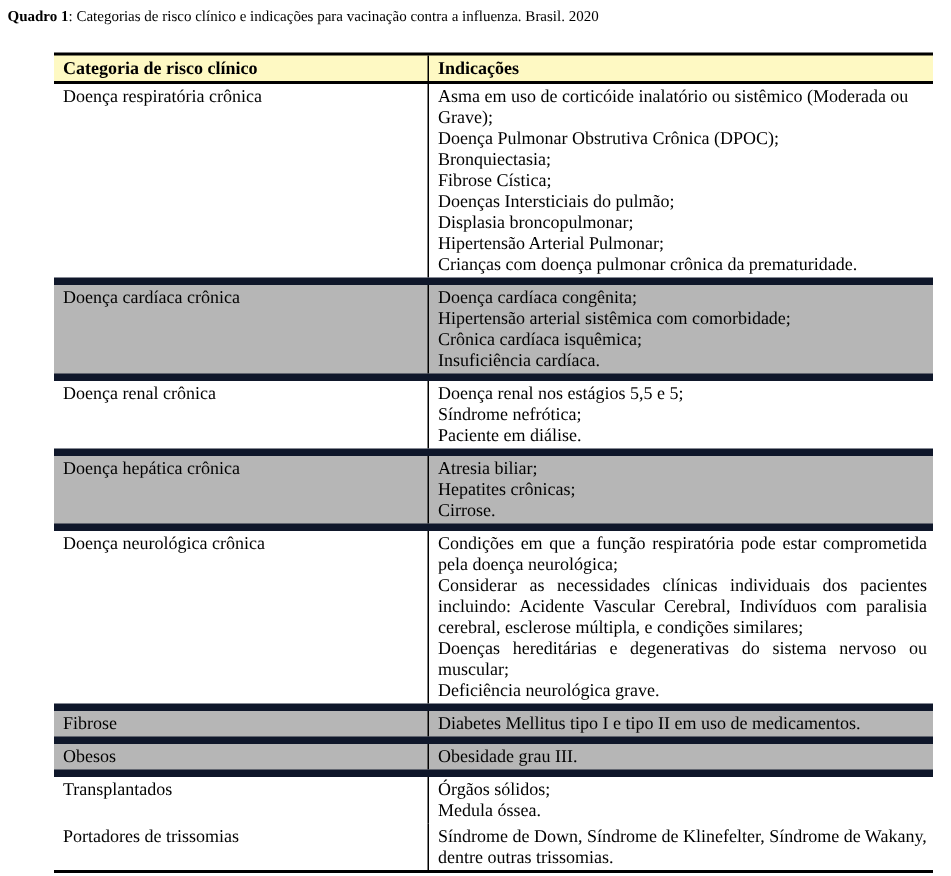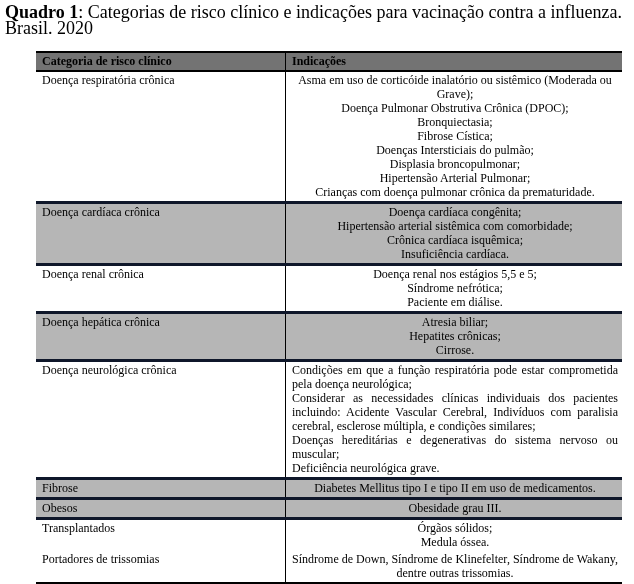--- a/index.html
+++ b/index.html
@@ -12,53 +12,53 @@
     color: #000000;
     overflow: hidden;
   }
   .page {
     position: relative;
     width: 634px;
     height: 584px;
   }
   .caption {
     margin: 4px 0 0 5px;
-    font-size: 18px;
+    font-size: 10px;
     line-height: 16px;
   }
   .caption b { font-weight: bold; }
   table.quadro {
     border-collapse: collapse;
     margin: 15px 0 0 36px;
     width: 586px;
     table-layout: fixed;
     font-size: 12px;
     line-height: 14px;
   }
   table.quadro th, table.quadro td {
     vertical-align: top;
     text-align: left;
     padding: 1px 4px 2px 6px;
   }
   table.quadro th {
     font-weight: bold;
-    background: #737373;
+    background: #fef9c3;
     border-top: 2px solid #000;
     border-bottom: 2px solid #000;
   }
   table.quadro th:first-child, table.quadro td:first-child {
     width: 239px;
     border-right: 1px solid #000;
   }
   table.quadro { border-bottom: 2px solid #000; }
-  tbody td { border-top: 3px solid #0f172a; }
+  tbody td { border-top: 5px solid #0f172a; }
   tbody tr:first-child td { border-top: none; }
   tr.shaded td { background: #b6b6b6; }
   tr.merge-top td { border-top: none; }
-  td.ind-cell .ind-line { text-align: center; }
+  td.ind-cell .ind-line { text-align: left; }
   td.ind-cell.justify .ind-line { text-align: justify; }
 </style>
 </head>
 <body>
 
 <div class="page">
 
   <p class="caption"><b>Quadro 1</b><span>: Categorias de risco clínico e indicações para vacinação contra a influenza. Brasil. 2020</span></p>
 
   <table class="quadro">

